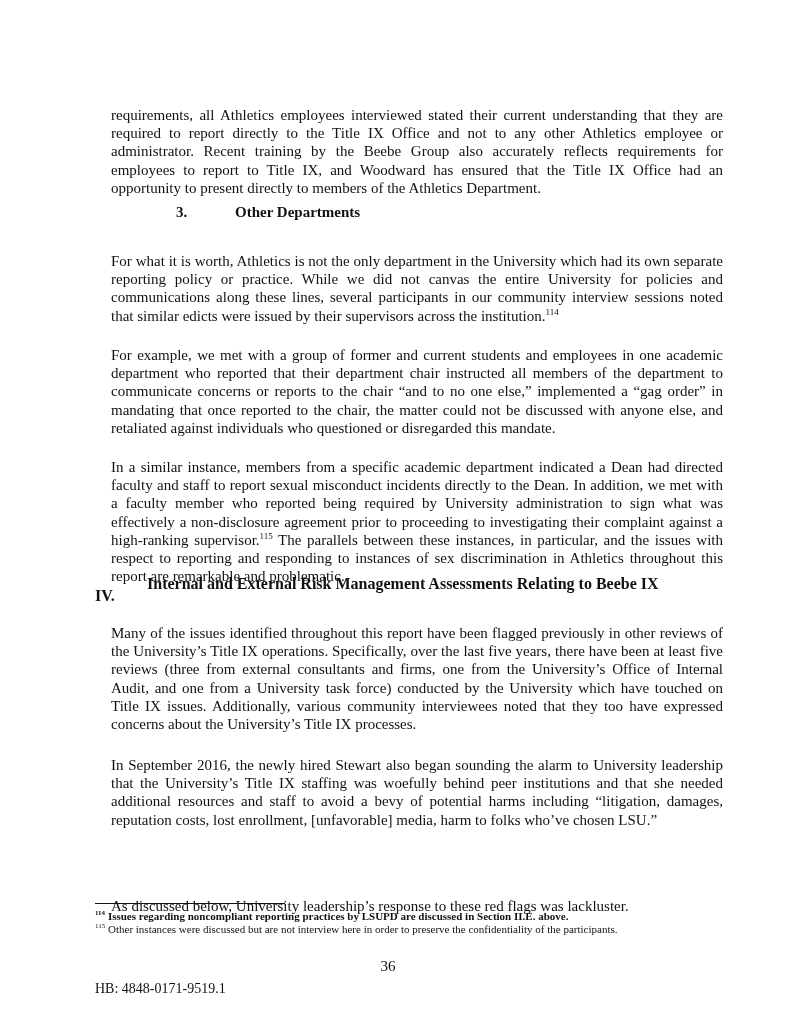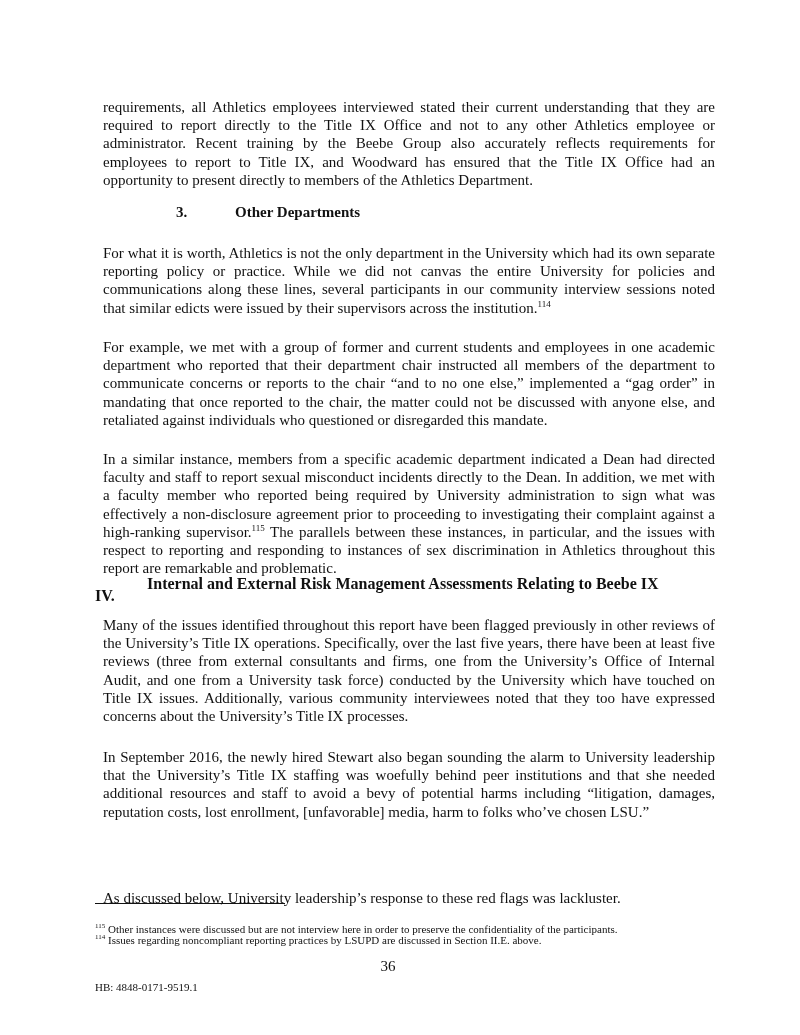--- a/index.html
+++ b/index.html
@@ -1,31 +1,31 @@
 <!DOCTYPE html>
 <html><head>
 <meta charset="utf-8">
 <style>
   html, body { margin: 0; padding: 0; background: #ffffff; }
   body { width: 800px; height: 1035px; position: relative; overflow: hidden;
          font-family: "Liberation Serif", "DejaVu Serif", serif; color: #111; }
   .page { position: absolute; left: 95px; top: 90px; width: 612px; }
-  p { margin: 8px; font-size: 15px; line-height: 18.2px; text-align: justify; }
+  p { margin: 16px; font-size: 15px; line-height: 18.2px; text-align: justify; }
   .para { position: absolute; left: 0; width: 612px; }
   .last-line { text-align-last: left; }
   h3.sub { position: absolute; margin: 0; font-size: 15px; font-weight: bold; left: 0; }
   .num { position: absolute; }
   .title { position: absolute; }
   h2.sec { position: absolute; margin: 0; font-size: 16px; font-weight: bold; left: 0; }
   sup { font-size: 9px; line-height: 0; vertical-align: super; }
   .fn-rule { position: absolute; left: 95px; top: 903px; width: 190px; height: 1px; background: #111; }
   .fn { position: absolute; left: 95px; font-size: 11px; line-height: 13px; }
   .fn sup { font-size: 7px; }
   .pagenum { position: absolute; top: 958px; left: 0; width: 776px; text-align: center; font-size: 15px; }
-  .docid { position: absolute; left: 95px; top: 981px; font-size: 11px; }
+  .docid { position: absolute; left: 95px; top: 981px; font-size: 14px; }
 </style>
 </head>
 <body>
 
 <div class="page">
   <p class="para last-line" style="top:0px;">requirements, all Athletics employees interviewed stated their current understanding that they are required to report directly to the Title IX Office and not to any other Athletics employee or administrator. Recent training by the Beebe Group also accurately reflects requirements for employees to report to Title IX, and Woodward has ensured that the Title IX Office had an opportunity to present directly to members of the Athletics Department.</p>
 
   <h3 class="sub" style="top:114px;">
     <span class="num" style="left:81px;">3.</span>
     <span class="title" style="left:140px; white-space:nowrap;">Other Departments</span>
@@ -43,17 +43,17 @@
   </h2>
 
   <p class="para last-line" style="top:518px;">Many of the issues identified throughout this report have been flagged previously in other reviews of the University’s Title IX operations. Specifically, over the last five years, there have been at least five reviews (three from external consultants and firms, one from the University’s Office of Internal Audit, and one from a University task force) conducted by the University which have touched on Title IX issues. Additionally, various community interviewees noted that they too have expressed concerns about the University’s Title IX processes.</p>
 
   <p class="para last-line" style="top:650px;">In September 2016, the newly hired Stewart also began sounding the alarm to University leadership that the University’s Title IX staffing was woefully behind peer institutions and that she needed additional resources and staff to avoid a bevy of potential harms including “litigation, damages, reputation costs, lost enrollment, [unfavorable] media, harm to folks who’ve chosen LSU.”</p>
 
   <p class="para last-line" style="top:791px;">As discussed below, University leadership’s response to these red flags was lackluster.</p>
 </div>
 
 <div class="fn-rule"></div>
-<div class="fn" style="top:934px;"><sup>114</sup> <span>Issues regarding noncompliant reporting practices by LSUPD are discussed in Section II.E. above.</span></div>
+<div class="fn" style="top:910px;font-weight:bold;"><sup>114</sup> <span>Issues regarding noncompliant reporting practices by LSUPD are discussed in Section II.E. above.</span></div>
 <div class="fn" style="top:923px;"><sup>115</sup> <span>Other instances were discussed but are not interview here in order to preserve the confidentiality of the participants.</span></div>
 
 <div class="pagenum">36</div>
 <div class="docid">HB: 4848-0171-9519.1</div>
 
 </body></html>

